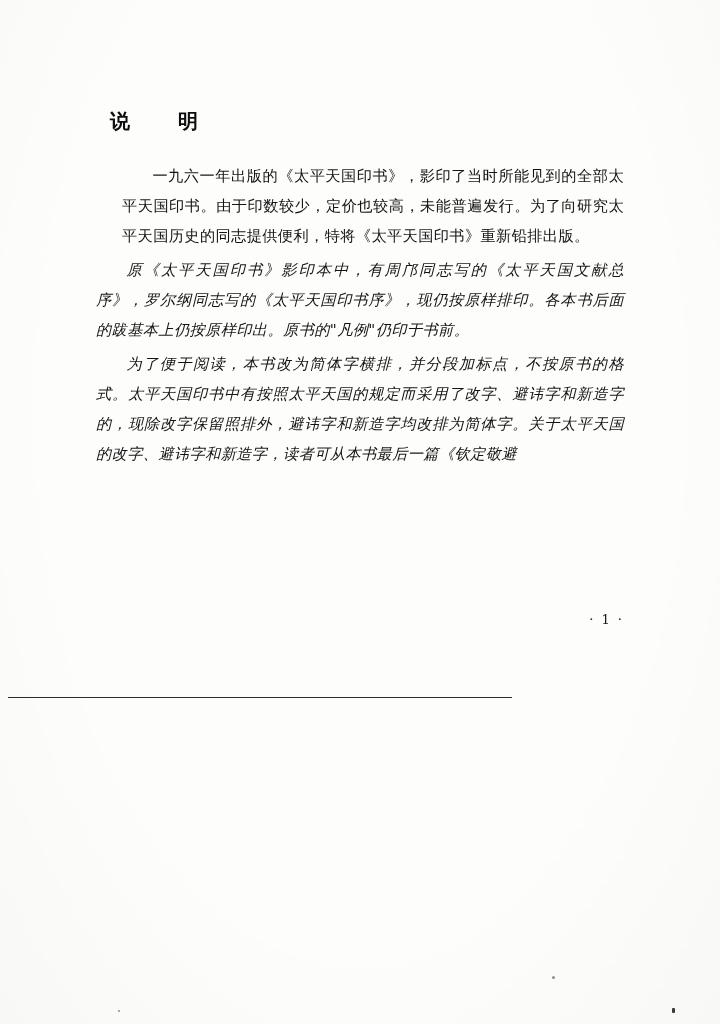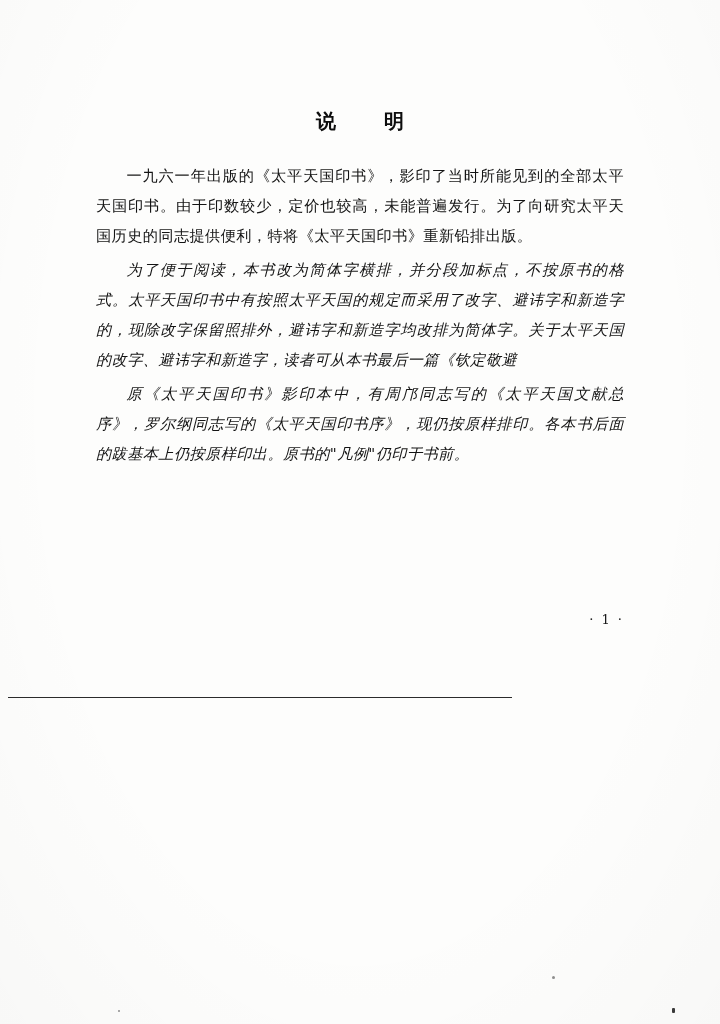--- a/index.html
+++ b/index.html
@@ -33,21 +33,21 @@
   }
 
   .content {
     position: absolute;
     left: 96px;
     top: 108px;
     width: 528px;
   }
 
   .doc-title {
-    text-align: center;
+    text-align: left;
     font-size: 20px;
     font-weight: bold;
     letter-spacing: 14px;
     text-indent: 14px;
     color: #0d0d0d;
     margin: 0 0 26px 0;
     font-family: "DejaVu Serif", "Liberation Serif", serif;
   }
 
   .para {
@@ -57,20 +57,21 @@
     text-indent: 2em;
     margin: 0 0 4px 0;
     text-align: justify;
     text-justify: inter-ideograph;
     font-style: italic;
     font-family: "DejaVu Serif", "Liberation Serif", serif;
     letter-spacing: 0.4px;
   }
   .para.first {
     font-style: normal;
+    margin-left: 26px;
   }
 
   .page-number {
     position: absolute;
     left: 96px;
     top: 612px;
     width: 528px;
     text-align: right;
     padding-right: 92px;
     font-size: 13px;
@@ -98,22 +99,22 @@
 </style>
 </head>
 <body>
 
 <div class="page">
 
   <div class="content">
     <h1 class="doc-title">说　明</h1>
 
     <p class="para first">一九六一年出版的《太平天国印书》，影印了当时所能见到的全部太平天国印书。由于印数较少，定价也较高，未能普遍发行。为了向研究太平天国历史的同志提供便利，特将《太平天国印书》重新铅排出版。</p>
+    <p class="para">原《太平天国印书》影印本中，有周邝同志写的《太平天国文献总序》，罗尔纲同志写的《太平天国印书序》，现仍按原样排印。各本书后面的跋基本上仍按原样印出。原书的"凡例"仍印于书前。</p>
     <p class="para">为了便于阅读，本书改为简体字横排，并分段加标点，不按原书的格式。太平天国印书中有按照太平天国的规定而采用了改字、避讳字和新造字的，现除改字保留照排外，避讳字和新造字均改排为简体字。关于太平天国的改字、避讳字和新造字，读者可从本书最后一篇《钦定敬避</p>
-    <p class="para">原《太平天国印书》影印本中，有周邝同志写的《太平天国文献总序》，罗尔纲同志写的《太平天国印书序》，现仍按原样排印。各本书后面的跋基本上仍按原样印出。原书的"凡例"仍印于书前。</p>
   </div>
 
   <div class="page-number">· 1 ·</div>
 
   <div class="rule"></div>
 
   <span class="speck a"></span>
   <span class="speck b"></span>
   <span class="speck c"></span>
 </div>

